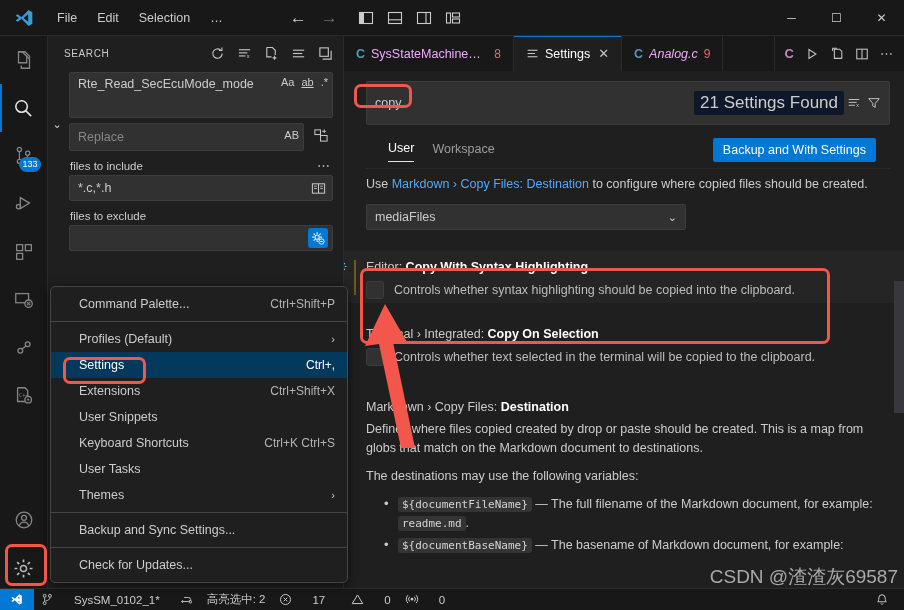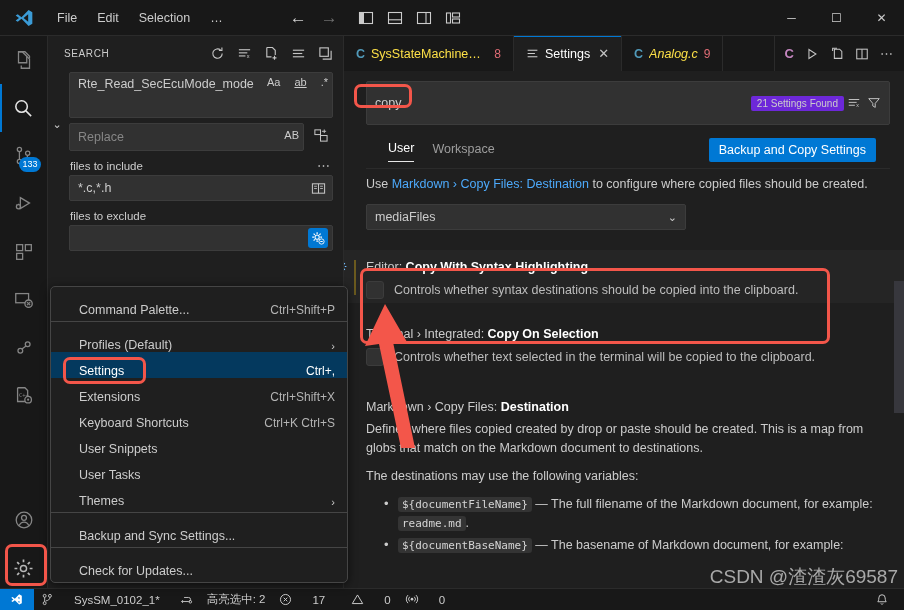--- a/index.html
+++ b/index.html
@@ -81,79 +81,79 @@
   .textbox {
     flex: 1; background: #313131; border: 1px solid #3c3c3c; border-radius: 2px;
     display: flex; align-items: flex-start; padding: 3px 4px 3px 8px; position: relative;
   }
   .textbox.tall { min-height: 46px; }
   .tb-val {
     font-size: 12.5px; color: #cccccc; flex: 1; word-break: break-all; line-height: 17px;
     padding-right: 62px;
   }
   .tb-val.ph { color: #868686; }
-  .tb-icons { position: absolute; right: 4px; top: 3px; display: flex; gap: 14px; align-items: flex-start; }
+  .tb-icons { position: absolute; right: 4px; top: 3px; display: flex; gap: 7px; align-items: flex-start; }
   .tb-ic { font-size: 11px; color: #cccccc; }
   .replace-row { display: flex; align-items: flex-start; margin-top: 5px; margin-left: 17px; }
   .replace-all { width: 26px; height: 24px; display: flex; align-items: center; justify-content: center; color: #c5c5c5; margin-left: 3px; }
   .field-label { font-size: 11.5px; color: #cccccc; margin: 9px 0 3px 18px; position: relative; }
   .ellipsis-btn { position: absolute; right: 2px; top: -2px; color: #cccccc; font-size: 13px; letter-spacing: 1px; }
   .plain-box {
     margin-left: 17px; height: 26px; background: #313131; border: 1px solid #3c3c3c;
     border-radius: 2px; display: flex; align-items: center; padding: 0 4px 0 8px;
   }
   .plain-box .pb-val { flex: 1; font-size: 12.5px; color: #cccccc; }
   .pb-ic { width: 20px; height: 20px; display: flex; align-items: center; justify-content: center; color: #c5c5c5; }
   .pb-ic.sel { background: #0078d4; border-radius: 3px; color: #fff; }
 
   
   .ctxmenu {
     position: absolute; left: 50px; top: 286px; width: 298px;
     background: #1f1f1f; border: 1px solid #454545; border-radius: 5px;
     box-shadow: 0 2px 10px rgba(0,0,0,.6); padding: 4px 0; z-index: 40;
   }
   .ctx-item {
-    height: 26px; display: flex; align-items: flex-end; padding: 0 12px 0 28px;
+    height: 26px; display: flex; align-items: center; padding: 0 12px 0 28px;
     font-size: 12.5px; color: #cccccc; position: relative;
   }
   .ctx-item.selected { background: #04395e; color: #ffffff; }
   .ctx-label { flex: 1; }
   .ctx-key { color: #b4b4b4; font-size: 12px; }
   .ctx-item.selected .ctx-key { color: #ffffff; }
   .ctx-sub { color: #cccccc; font-size: 11px; }
   .ctx-sep { height: 1px; background: #454545; margin: 4px 0; }
 
   
   .editor { position: absolute; left: 344px; top: 36px; width: 560px; height: 556px; background: #1f1f1f; }
   .tabs { height: 35px; background: #181818; display: flex; align-items: stretch; position: relative; }
   .tab {
     display: flex; align-items: center; gap: 6px; padding: 0 12px;
     font-size: 12.5px; background: #181818; border-right: 1px solid #2b2b2b; position: relative;
     color: #9d9d9d; max-width: 170px;
   }
   .tab.active { background: #1f1f1f; color: #ffffff; }
   .tab.active::before { content: ""; position: absolute; left: 0; right: 0; top: 0; height: 1px; background: #0078d4; }
   .tab .tname { white-space: nowrap; overflow: hidden; text-overflow: ellipsis; }
-  .tab .tname.err { color: #fde047; }
+  .tab .tname.err { color: #f0abfc; }
   .tab .tname.italic { font-style: italic; }
   .tab .tcount { color: #e06c75; font-size: 12px; }
   .tab .tclose { color: #c5c5c5; font-size: 13px; margin-left: 2px; }
   .cicon { color: #519aba; font-size: 12.5px; font-weight: bold; }
   .tabs-right { margin-left: auto; display: flex; align-items: center; gap: 11px; padding: 0 10px; border-left: 1px solid #2b2b2b; }
   .tr-ic { color: #c5c5c5; font-size: 13px; display: flex; align-items: center; }
 
   
   .set-head { padding: 10px 14px 0 22px; }
   .set-search {
     height: 44px; background: #313131; border: 1px solid #3c3c3c; border-radius: 2px;
     display: flex; align-items: center; padding: 0 5px 0 8px; position: relative;
   }
   .ss-val { font-size: 12.5px; color: #cccccc; flex: 1; }
   .ss-count {
-    font-size: 10px; color: #cccccc; background: #6d28d9; border-radius: 2px; padding: 2px 6px;
+    font-size: 17px; color: #cccccc; background: #0f172a; border-radius: 2px; padding: 2px 6px;
   }
   .ss-ic { width: 20px; height: 20px; display: flex; align-items: center; justify-content: center; color: #c5c5c5; }
 
   .set-tabs { display: flex; align-items: center; margin-top: 12px; padding-left: 22px; padding-right: 14px; position: relative; }
   .st { font-size: 12.5px; color: #9d9d9d; padding: 4px 0 6px 0; margin-right: 18px; }
   .st.active { color: #ffffff; border-bottom: 1px solid #e7e7e7; }
   .sync-btn {
     margin-left: auto; background: #0078d4; color: #fff; font-size: 12.5px;
     padding: 5px 10px; border-radius: 2px; white-space: nowrap;
   }
@@ -514,21 +514,21 @@
         <span class="ss-ic">
           <svg width="14" height="14" viewBox="0 0 16 16">
               <path d="M2 3h12l-4.6 5.4V13L6.6 11.3V8.4L2 3z" fill="none" stroke="#c5c5c5" stroke-width="1.1"></path>
             </svg>
         </span>
       </div>
 
       <div class="set-tabs">
         <div class="st active">User</div>
         <div class="st">Workspace</div>
-        <div class="sync-btn">Backup and Copy Settings</div>
+        <div class="sync-btn">Backup and With Settings</div>
       </div>
       <div class="set-divider"></div>
     </div>
 
     <div class="set-list">
 
       <div class="set-row">
         <div class="desc"><span>Use </span><span class="lnk">Markdown › Copy Files: Destination</span><span> to configure where copied files should be created.</span></div>
         <div class="sel-box">
           <span>mediaFiles</span>
@@ -540,21 +540,21 @@
         <div class="sb-marker"></div>
         <div class="gear-float">
           <svg width="13" height="13" viewBox="0 0 16 16">
               <circle cx="8" cy="8" r="2.3" fill="none" stroke="#75beff" stroke-width="1.2"></circle>
               <path d="M8 2v2M8 12v2M14 8h-2M2 8h2M12.2 3.8l-1.4 1.4M5.2 10.8l-1.4 1.4M12.2 12.2l-1.4-1.4M3.8 3.8l1.4 1.4" stroke="#75beff" stroke-width="1.4"></path>
             </svg>
         </div>
         <div class="s-title"><span>Editor: </span><b>Copy With Syntax Highlighting</b></div>
         <div class="s-check-row">
           <div class="checkbox"></div>
-          <div class="s-desc">Controls whether syntax destinations should be copied into the clipboard.</div>
+          <div class="s-desc">Controls whether syntax highlighting should be copied into the clipboard.</div>
         </div>
       </div>
 
       <div class="setting-block" style="margin-top:14px;">
         <div class="s-title"><span>Terminal › Integrated: </span><b>Copy On Selection</b></div>
         <div class="s-check-row">
           <div class="checkbox"></div>
           <div class="s-desc">Controls whether text selected in the terminal will be copied to the clipboard.</div>
         </div>
       </div>
@@ -585,25 +585,25 @@
     </div>
     <div class="ctx-item selected">
       <span class="ctx-label">Settings</span>
       <span class="ctx-key">Ctrl+,</span>
     </div>
     <div class="ctx-item">
       <span class="ctx-label">Extensions</span>
       <span class="ctx-key">Ctrl+Shift+X</span>
     </div>
     <div class="ctx-item">
+      <span class="ctx-label">User Snippets</span>
+    </div>
+    <div class="ctx-item">
       <span class="ctx-label">Keyboard Shortcuts</span>
       <span class="ctx-key">Ctrl+K Ctrl+S</span>
-    </div>
-    <div class="ctx-item">
-      <span class="ctx-label">User Snippets</span>
     </div>
     <div class="ctx-item">
       <span class="ctx-label">User Tasks</span>
     </div>
     <div class="ctx-item">
       <span class="ctx-label">Themes</span>
       <span class="ctx-sub">›</span>
     </div>
     <div class="ctx-sep"></div>
     <div class="ctx-item">

